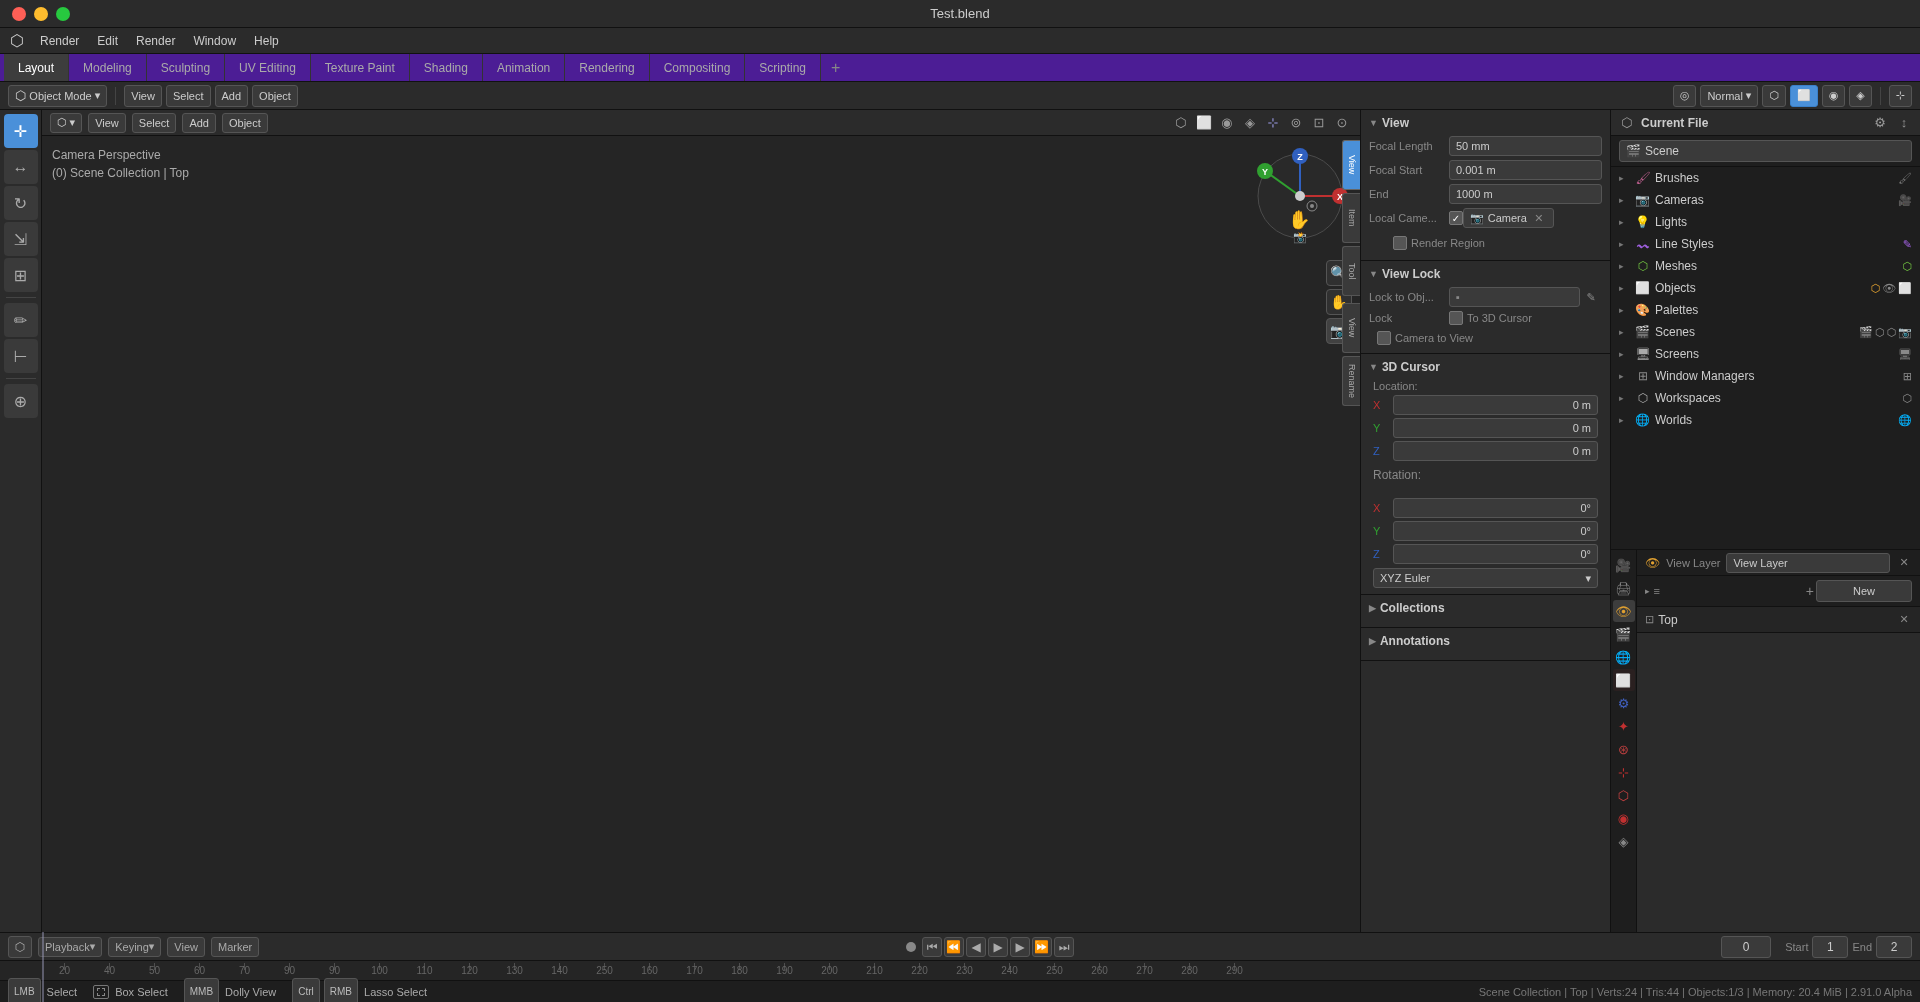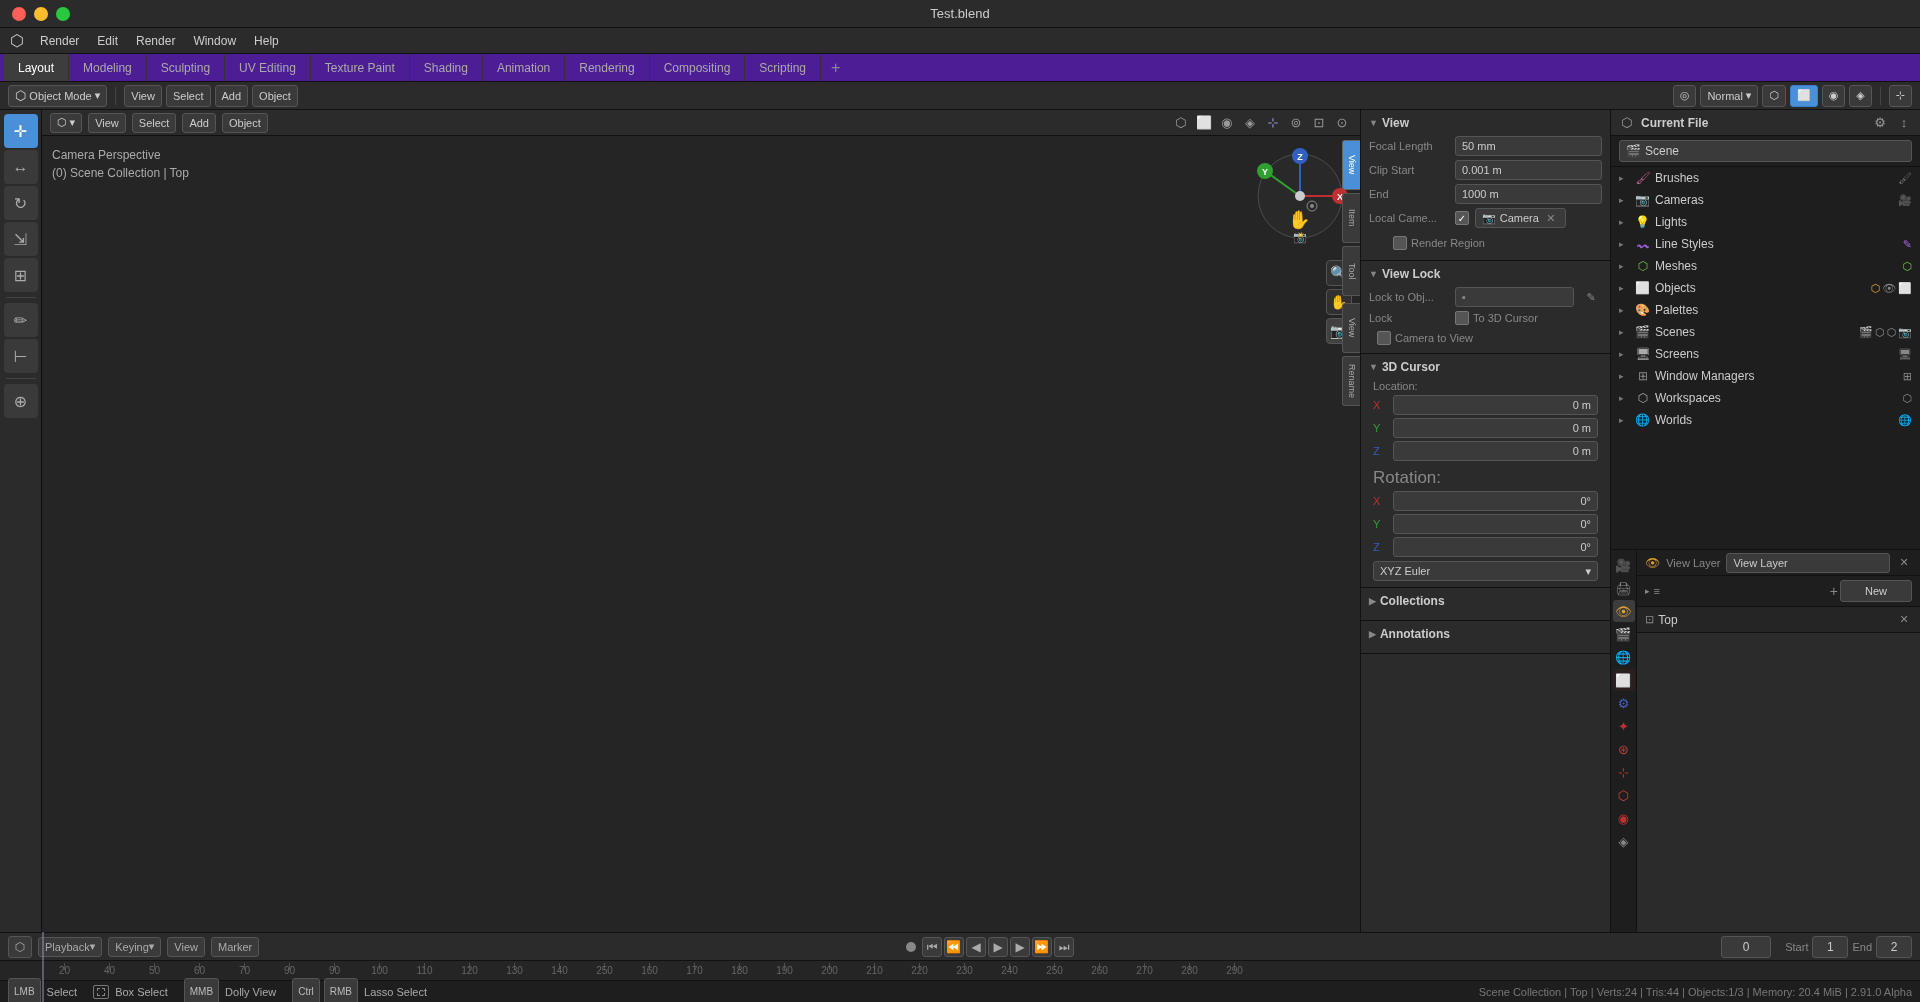--- a/index.html
+++ b/index.html
@@ -252,21 +252,20 @@
       margin-bottom: 6px;
     }
     .panel-section-header .triangle {
       font-size: 8px;
       color: #888;
     }
     .panel-row {
       display: flex;
       align-items: center;
       margin-bottom: 4px;
-      gap: 6px;
     }
     .panel-label {
       color: #888;
       font-size: 11px;
       min-width: 80px;
     }
     .panel-value {
       flex: 1;
       background: #3a3a3a;
       border: 1px solid #555;
@@ -915,21 +914,21 @@
         <span class="triangle u-arrow-down"></span>
         <span>View</span>
       </div>
       <div class="panel-row">
         <span class="panel-label">Focal Length</span>
         <div class="panel-value">
           <span>50 mm</span>
         </div>
       </div>
       <div class="panel-row">
-        <span class="panel-label">Clip Start</span>
+        <span class="panel-label">Focal Start</span>
         <div class="panel-value">
           <span>0.001 m</span>
         </div>
       </div>
       <div class="panel-row">
         <span class="panel-label">End</span>
         <div class="panel-value">
           <span>1000 m</span>
         </div>
       </div>
@@ -996,21 +995,21 @@
           </div>
         </div>
         <div class="panel-xyz-row">
           <span class="panel-xyz-label axis-z">Z</span>
           <div class="panel-xyz-value">
             <span>0 m</span>
           </div>
         </div>
       </div>
       <div style="padding: 4px 4px 0;">
-        <div style="color:#888; font-size:17px; margin-bottom:3px;">Rotation:</div>
+        <div style="color:#888; font-size:12px; margin-bottom:16px;">Rotation:</div>
         <div class="panel-xyz-row">
           <span class="panel-xyz-label axis-x">X</span>
           <div class="panel-xyz-value">
             <span>0°</span>
           </div>
         </div>
         <div class="panel-xyz-row">
           <span class="panel-xyz-label axis-y">Y</span>
           <div class="panel-xyz-value">
             <span>0°</span>
@@ -1209,21 +1208,21 @@
 
         <div style="display:flex; align-items:center; padding: 4px 8px; gap:6px; border-bottom: 1px solid #111;">
           <div style="display:flex; align-items:center; gap:4px; flex:1;">
 
             <span style="color:#888; font-size:9px;">▸</span>
             <span style="color:#888; font-size:11px; cursor:pointer;">≡</span>
           </div>
 
           <div style="display:flex; align-items:center; gap:2px;">
             <span style="color:#888; font-size:14px; cursor:pointer;">+</span>
-            <div class="new-layer-btn" style="width:72px;">
+            <div class="new-layer-btn" style="width:96px;">
               <span>New</span>
             </div>
           </div>
         </div>
 
         <div style="height:26px; background:#252525; display:flex; align-items:center; padding: 0 8px; border-bottom: 1px solid #111; gap:4px;">
           <span style="color:#888; font-size:11px;">⊡</span>
           <span style="font-size:12px; color:#ccc;">Top</span>
           <span class="close-x" style="margin-left:auto;">✕</span>
         </div>

